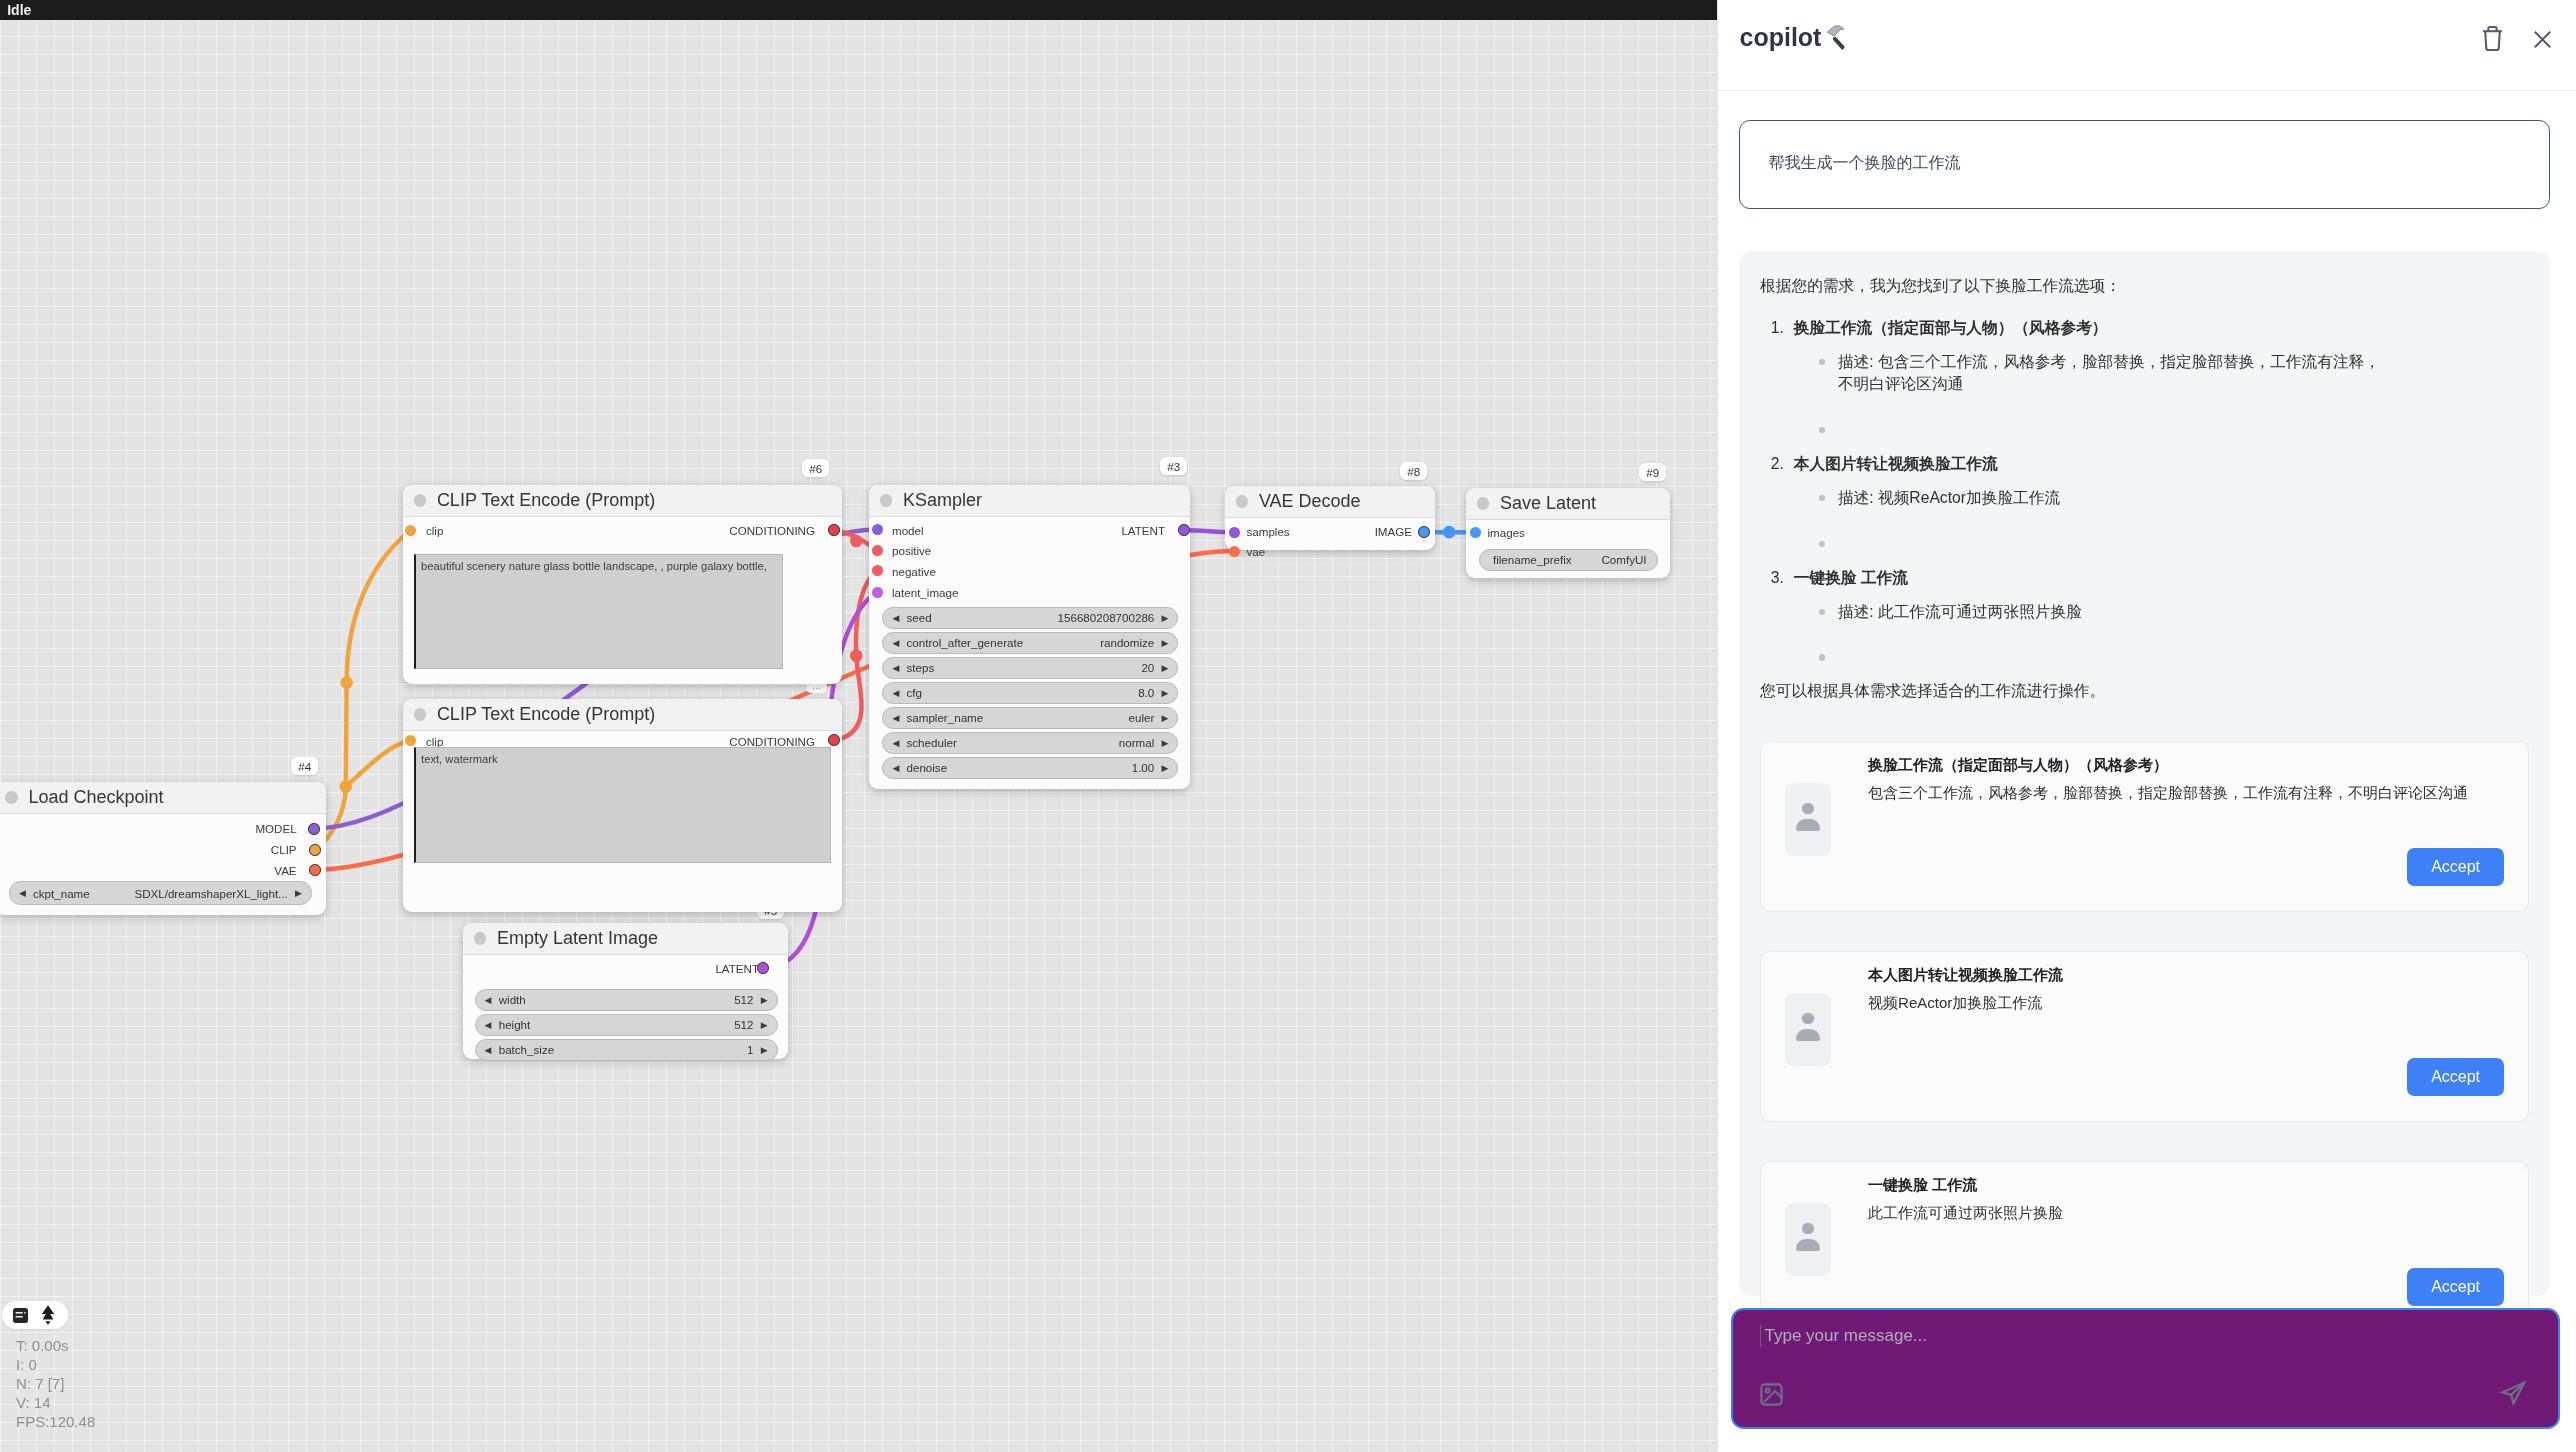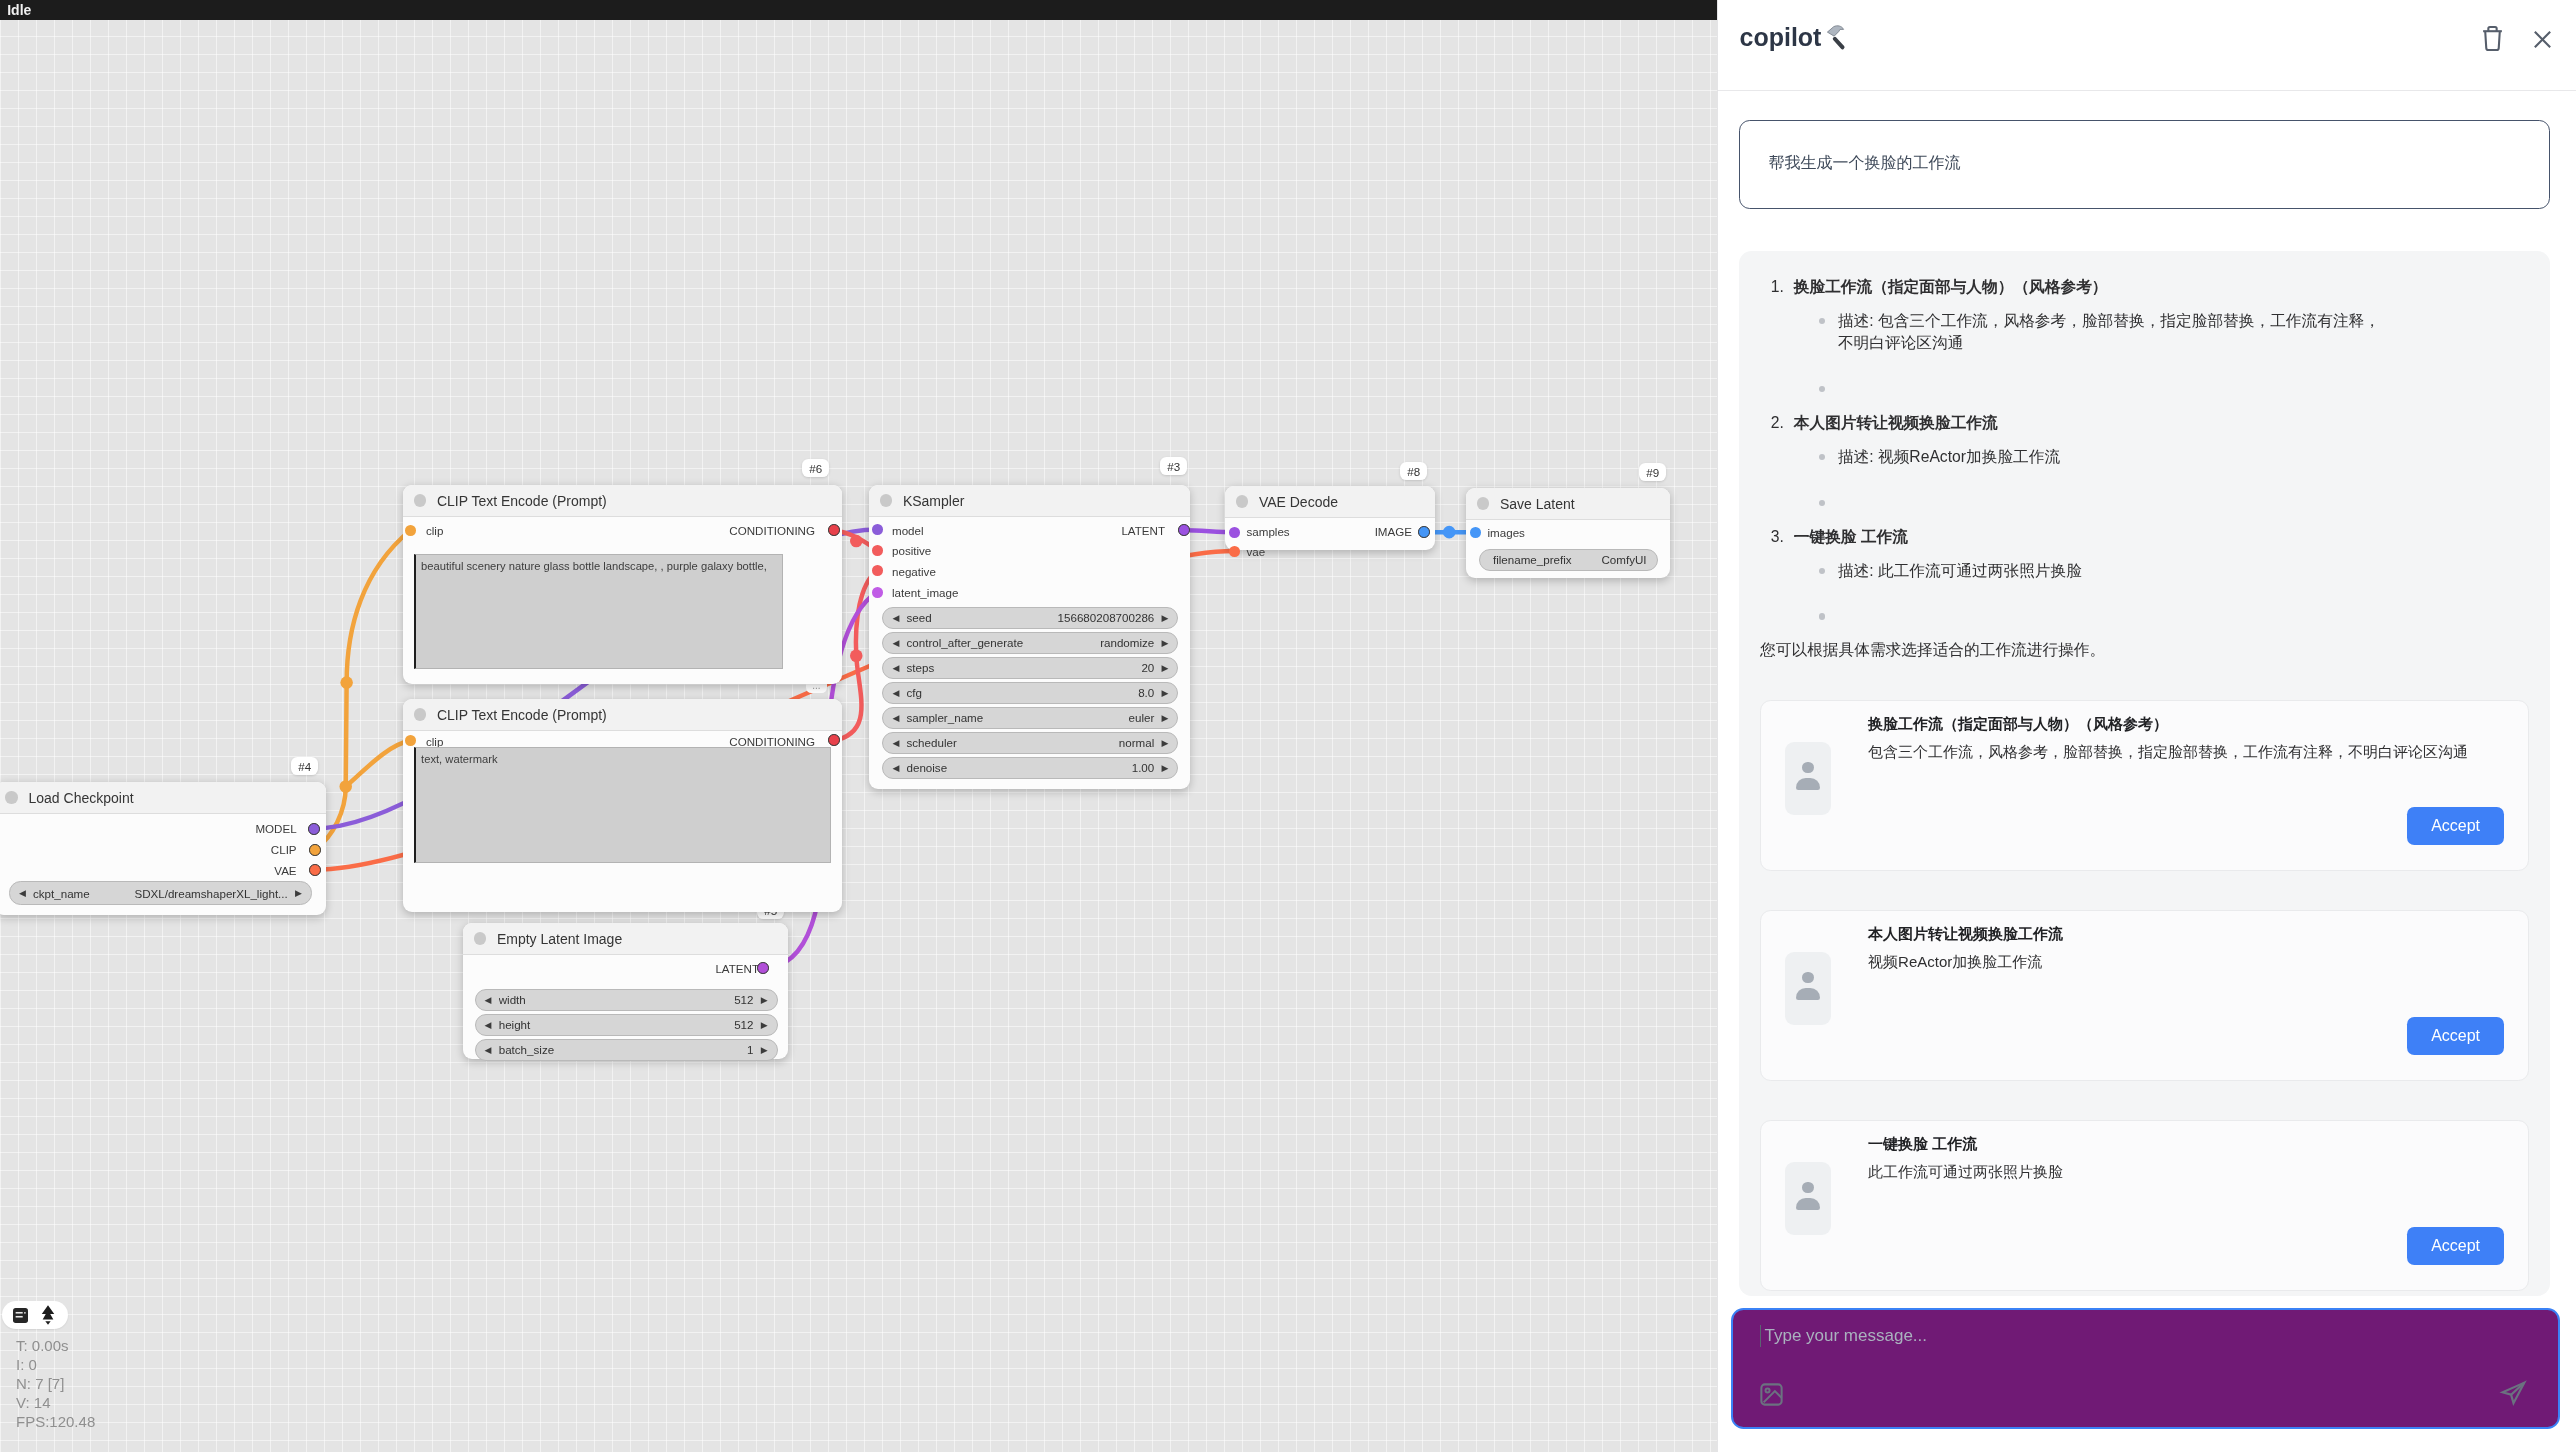--- a/index.html
+++ b/index.html
@@ -27,21 +27,21 @@
 
   .node {
     position:absolute; background:#fcfcfc; border-radius:9px; z-index:5;
     box-shadow:0 2.7px 9px rgba(0,0,0,.22);
   }
   .node-header {
     position:relative; height:32px; background:#f2f2f2; border-bottom:0.9px solid #ddd;
     border-radius:9px 9px 0 0; display:flex; align-items:center; padding-left:10.7px;
   }
   .collapse-dot { width:12.5px; height:12.5px; border-radius:50%; background:#c9c9c9; margin-right:10.7px; flex:0 0 auto; }
-  .node-title { font-size:14px; color:#353535; white-space:nowrap; }
+  .node-title { font-size:18px; color:#353535; white-space:nowrap; }
   .badge {
     position:absolute; background:#fff; color:#333; font-size:11.6px;
     padding:2.7px 7.2px; border-radius:6.3px; z-index:4; box-shadow:0 0.9px 2.7px rgba(0,0,0,.15);
   }
   .port { position:absolute; font-size:11.6px; color:#3a3a3a; white-space:nowrap; z-index:6; }
   .port-dot { position:absolute; width:10.7px; height:10.7px; border-radius:50%; z-index:7; }
   .port-dot.ring { border:1.8px solid #2b2b2b; width:11.6px; height:11.6px; }
   .widget {
     position:absolute; background:#d6d6d6; border:0.9px solid #b9b9b9; border-radius:11.6px;
     display:flex; align-items:center; font-size:11.6px; color:#333; padding:0 9px; z-index:6;
@@ -357,20 +357,21 @@
           <path d="M4 4 L20 20 M20 4 L4 20"></path>
         </svg>
       </div>
     </div>
 
     <div class="user-msg">
       <span>帮我生成一个换脸的工作流</span>
     </div>
 
     <div class="assistant">
+      <div class="a-intro">根据您的需求，我为您找到了以下换脸工作流选项：</div>
 
       <div class="a-item">
         <span class="a-num">1.</span>
         <span class="a-item-title">换脸工作流（指定面部与人物）（风格参考）</span>
       </div>
       <div class="a-bullet">
         <span class="a-dot"></span>
         <span class="a-desc">描述: 包含三个工作流，风格参考，脸部替换，指定脸部替换，工作流有注释，不明白评论区沟通</span>
       </div>
       <div class="a-bullet empty">

